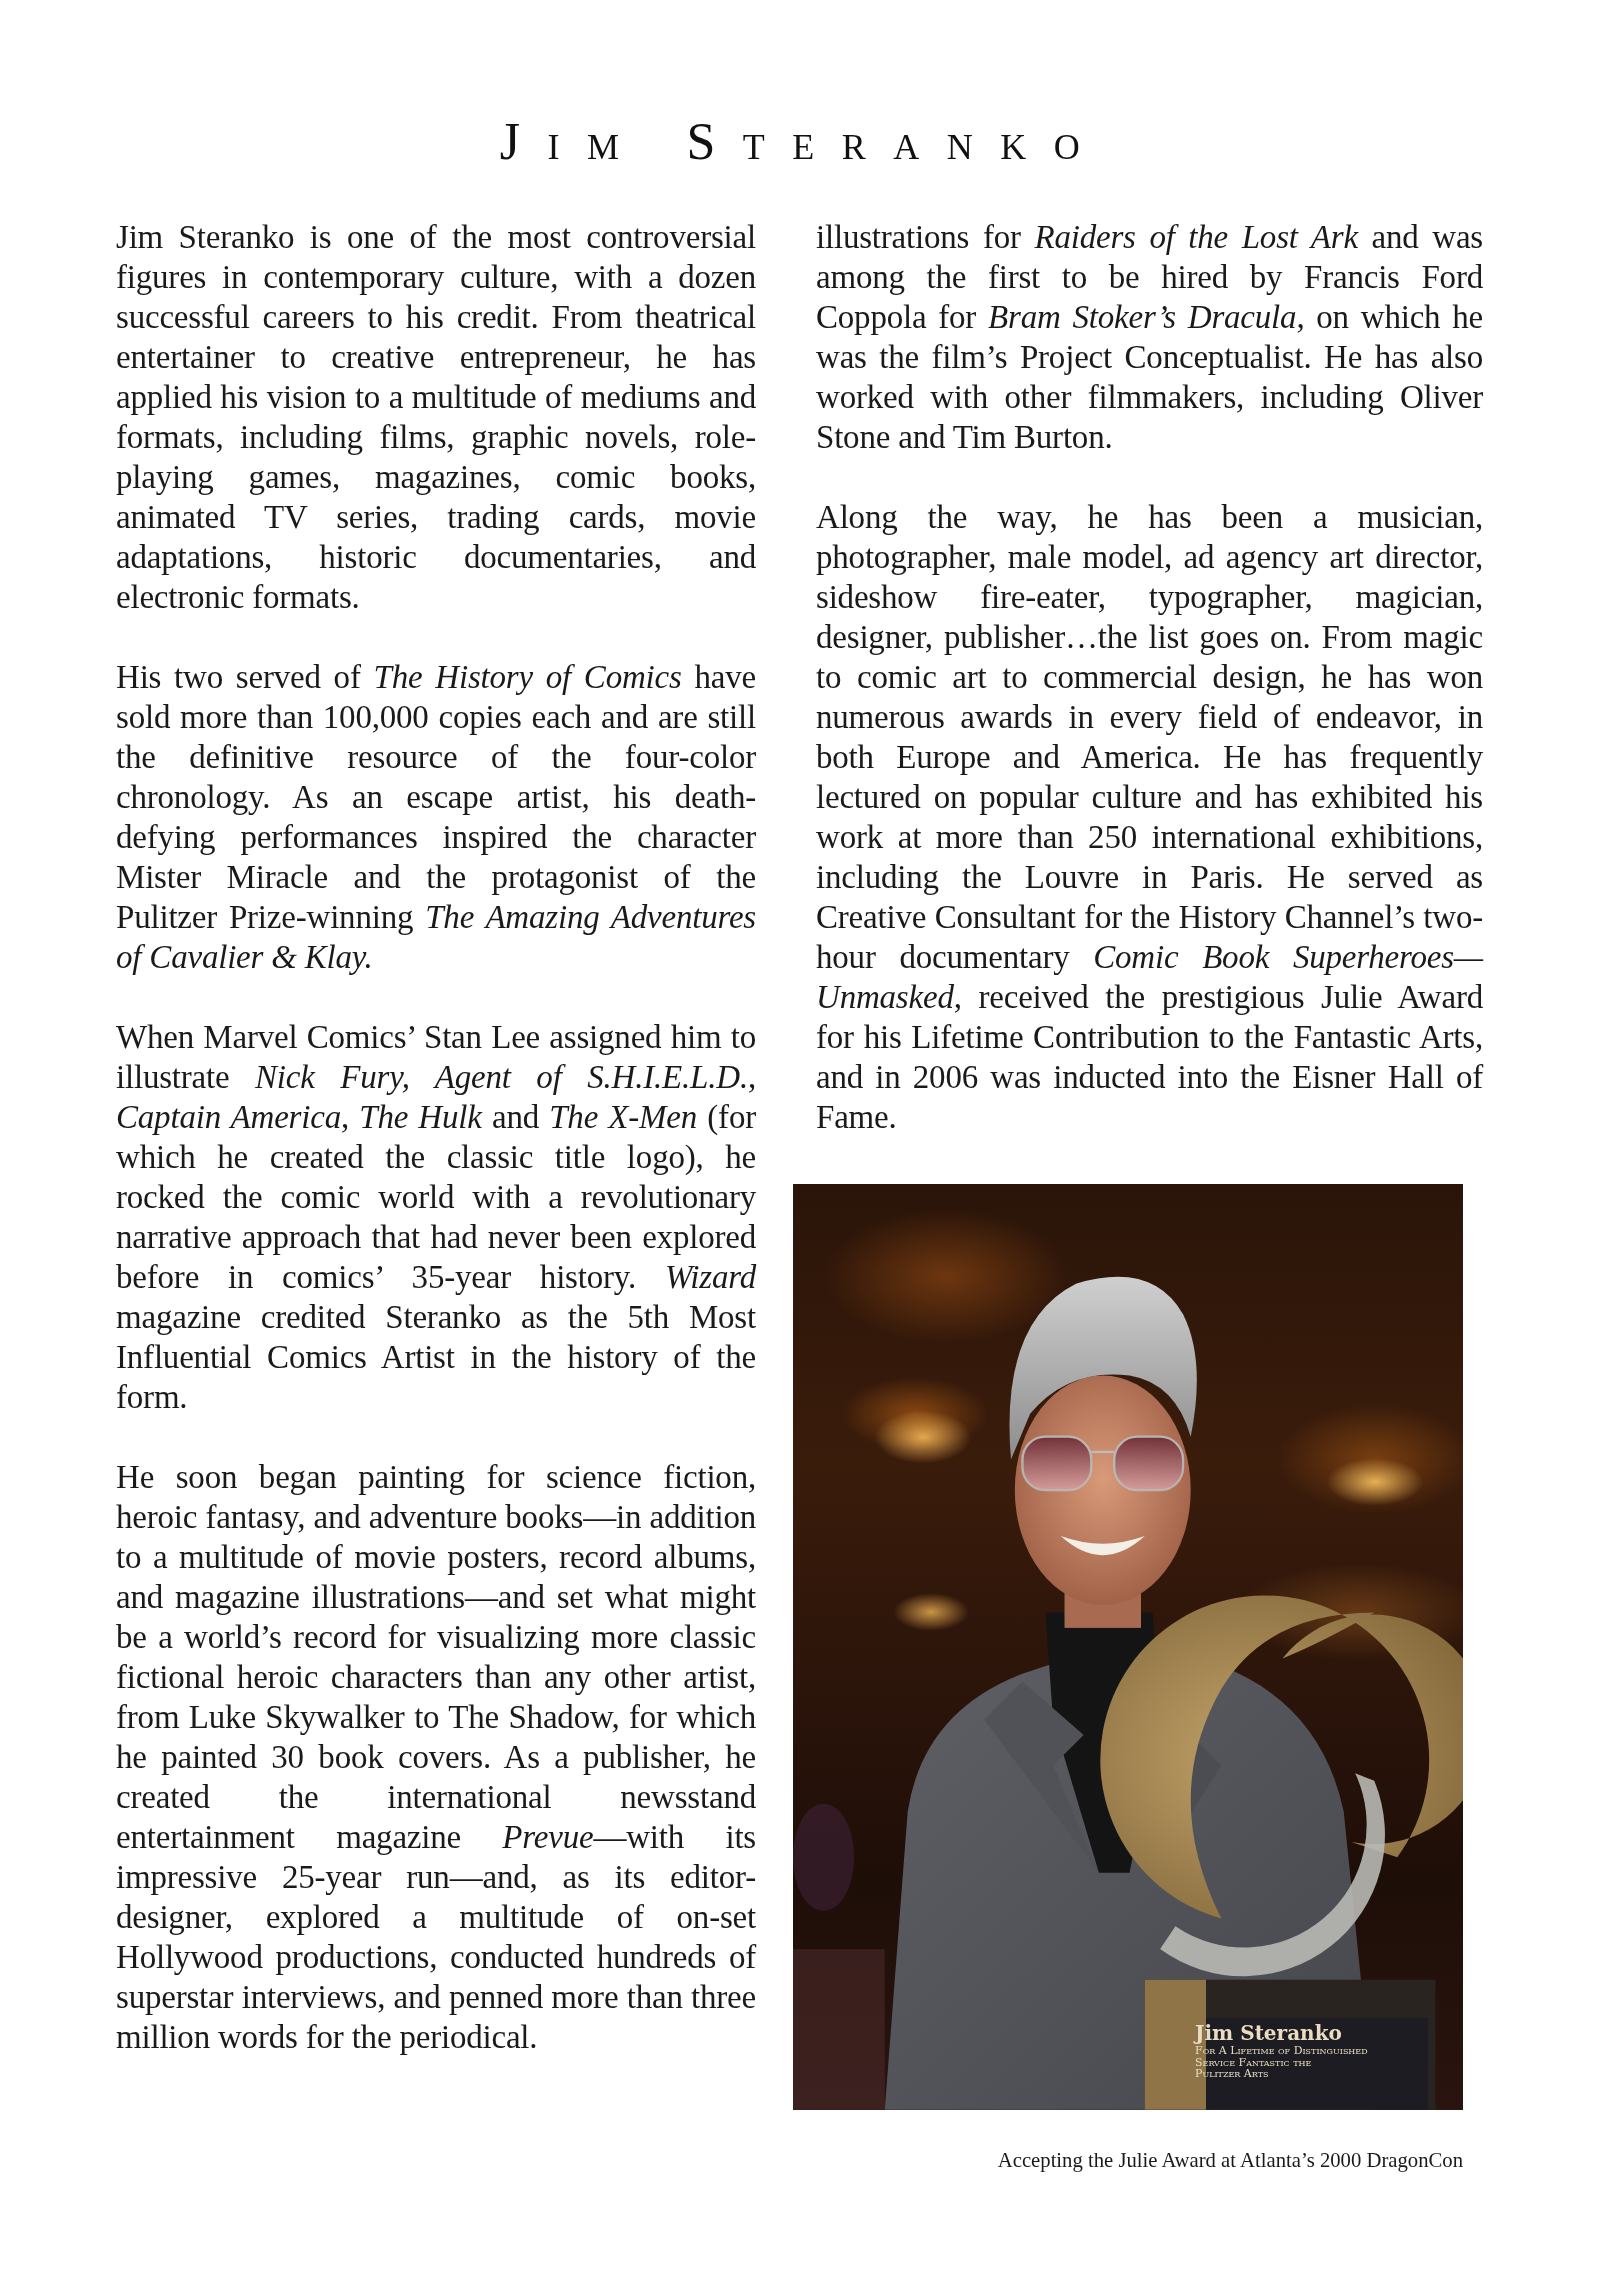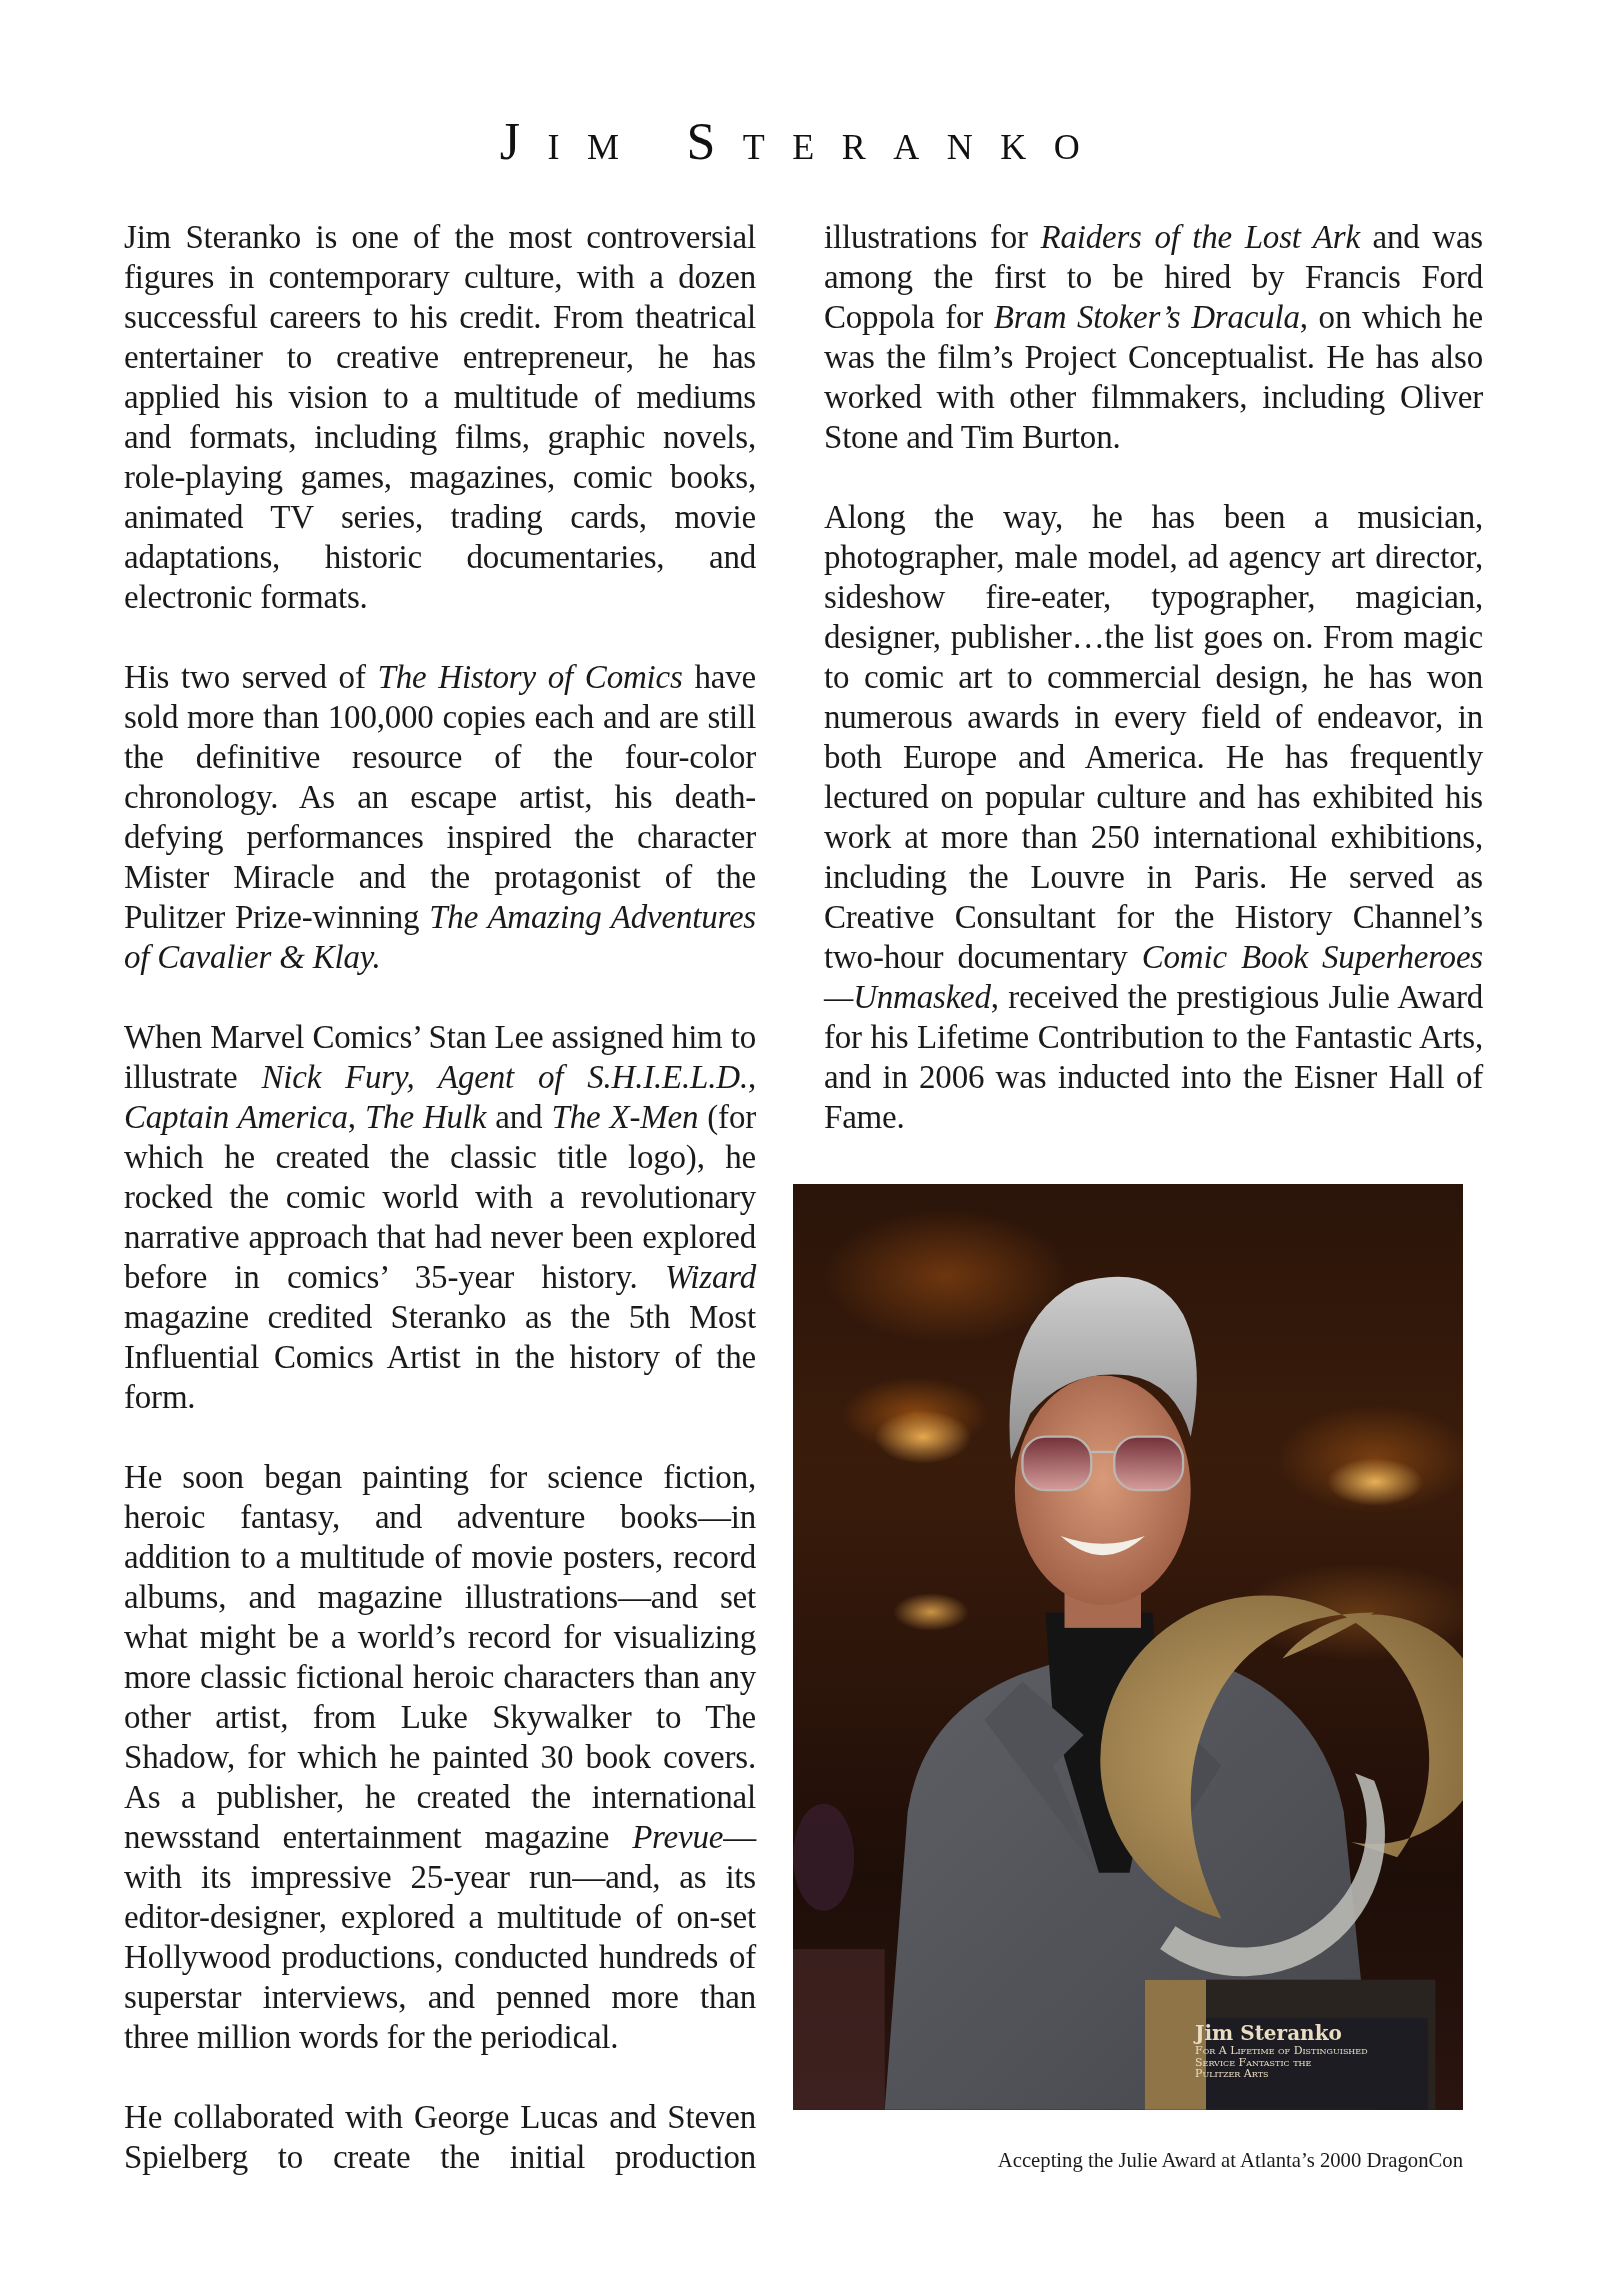--- a/index.html
+++ b/index.html
@@ -15,21 +15,21 @@
       font-family: "Liberation Serif", "DejaVu Serif", serif;
       color: #111; line-height: 69px;
     }
     .title .word { display: inline-block; margin: 0 20px; text-align: center; }
     .col {
       position: absolute; top: 217px;
       font-size: 33px; line-height: 40px;
       text-align: justify; hyphens: none;
       letter-spacing: -0.2px;
     }
-    .col p { margin: 0 0 40px 8px; }
+    .col p { margin: 0 0 40px 0; }
     .col p:last-child { margin-bottom: 0; }
     .col em { font-style: italic; }
     .col-left { left: 116px; width: 640px; }
     .col-right { left: 816px; width: 667px; }
 
     .photo {
       position: absolute; left: 793px; top: 1184px; width: 670px; height: 926px;
       overflow: hidden;
       background:
         radial-gradient(ellipse 69px 38px at 130px 253px, rgba(255,190,90,0.85), rgba(255,150,40,0.0) 70%),
@@ -59,21 +59,20 @@
 
 <div class="title">
   <span class="word">Jim</span><span class="word">Steranko</span>
 </div>
 
 <div class="col col-left">
   <p>Jim Steranko is one of the most controversial figures in contemporary culture, with a dozen successful careers to his credit. From theatrical entertainer to creative entrepreneur, he has applied his vision to a multitude of mediums and formats, including films, graphic novels, role-playing games, magazines, comic books, animated TV series, trading cards, movie adaptations, historic documentaries, and electronic formats.</p>
   <p><span>His two served of </span><em>The History of Comics</em><span> have sold more than 100,000 copies each and are still the definitive resource of the four-color chronology. As an escape artist, his death-defying performances inspired the character Mister Miracle and the protagonist of the Pulitzer Prize-winning </span><em>The Amazing Adventures of Cavalier &amp; Klay.</em></p>
   <p><span>When Marvel Comics’ Stan Lee assigned him to illustrate </span><em>Nick Fury, Agent of S.H.I.E.L.D.</em><span>, </span><em>Captain America</em><span>, </span><em>The Hulk</em><span> and </span><em>The X-Men</em><span> (for which he created the classic title logo), he rocked the comic world with a revolutionary narrative approach that had never been explored before in comics’ 35-year history. </span><em>Wizard</em><span> magazine credited Steranko as the 5th Most Influential Comics Artist in the history of the form.</span></p>
   <p><span>He soon began painting for science fiction, heroic fantasy, and adventure books—in addition to a multitude of movie posters, record albums, and magazine illustrations—and set what might be a world’s record for visualizing more classic fictional heroic characters than any other artist, from Luke Skywalker to The Shadow, for which he painted 30 book covers. As a publisher, he created the international newsstand entertainment magazine </span><em>Prevue</em><span>—with its impressive 25-year run—and, as its editor-designer, explored a multitude of on-set Hollywood productions, conducted hundreds of superstar interviews, and penned more than three million words for the periodical.</span></p>
-  <p style="text-align-last: justify;">He collaborated with George Lucas and Steven Spielberg to create the initial production</p>
 </div>
 
 <div class="col col-right">
   <p><span>illustrations for </span><em>Raiders of the Lost Ark</em><span> and was among the first to be hired by Francis Ford Coppola for </span><em>Bram Stoker’s Dracula</em><span>, on which he was the film’s Project Conceptualist. He has also worked with other filmmakers, including Oliver Stone and Tim Burton.</span></p>
   <p><span>Along the way, he has been a musician, photographer, male model, ad agency art director, sideshow fire-eater, typographer, magician, designer, publisher…the list goes on. From magic to comic art to commercial design, he has won numerous awards in every field of endeavor, in both Europe and America. He has frequently lectured on popular culture and has exhibited his work at more than 250 international exhibitions, including the Louvre in Paris. He served as Creative Consultant for the History Channel’s two-hour documentary </span><em>Comic Book Superheroes—Unmasked</em><span>, received the prestigious Julie Award for his Lifetime Contribution to the Fantastic Arts, and in 2006 was inducted into the Eisner Hall of Fame.</span></p>
 </div>
 
 <div class="photo">
   <svg viewBox="0 0 876 1210" xmlns="http://www.w3.org/2000/svg">
     <defs>

